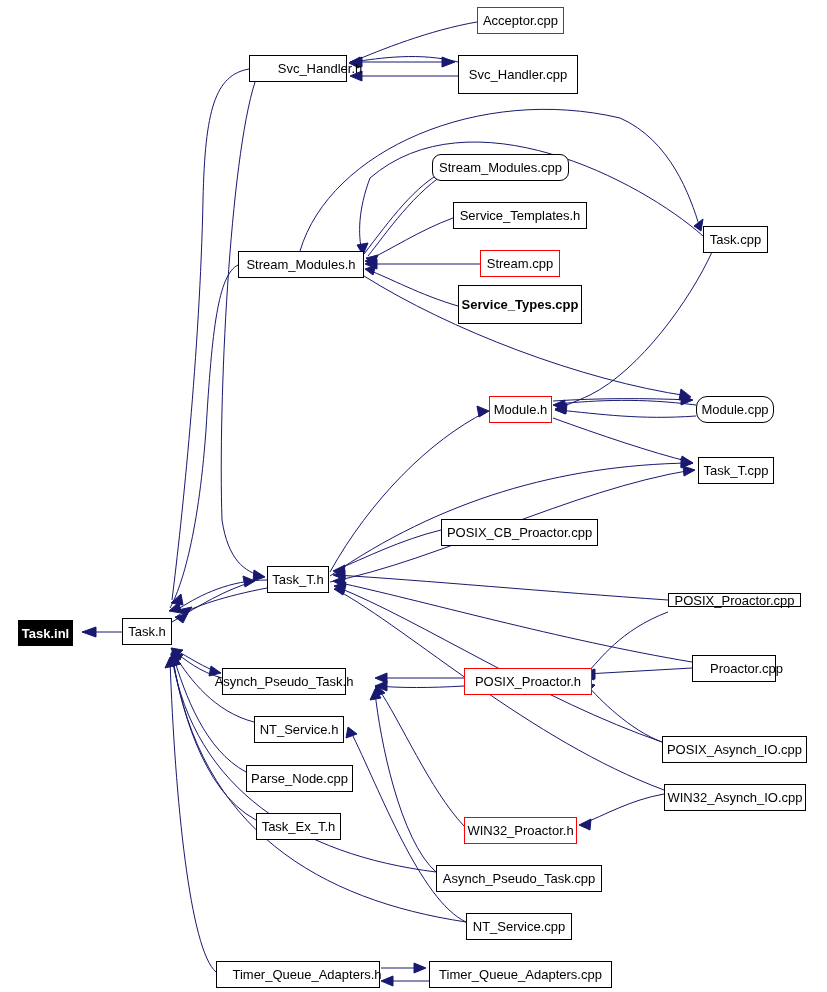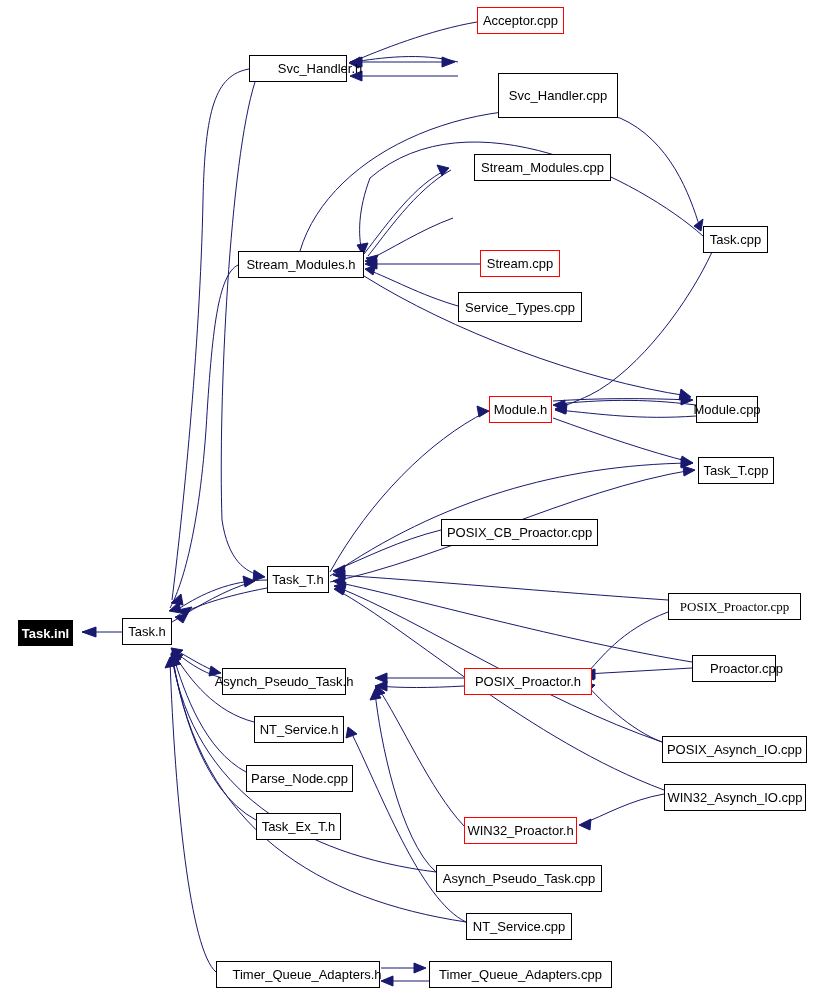--- a/index.html
+++ b/index.html
@@ -132,32 +132,33 @@
       <path d="M381,981 l12,-5 l0,10 z" fill="#191970" stroke="#191970" stroke-width="1"></path>
       <path d="M172,648 C190,658 205,668 218,672" fill="none" stroke="#191970" stroke-width="1"></path>
       <path d="M221,673 l-10,-7 l-2,10 z" fill="#191970" stroke="#191970" stroke-width="1"></path>
       <path d="M255,82 C230,160 218,400 222,520 C228,560 245,572 262,576" fill="none" stroke="#191970" stroke-width="1"></path>
       <path d="M265,577 l-11,-7 l-1,11 z" fill="#191970" stroke="#191970" stroke-width="1"></path>
       <path d="M300,251 C330,150 480,85 620,118 C670,140 690,195 700,228" fill="none" stroke="#191970" stroke-width="1"></path>
       <path d="M701,231 l2,-12 l-9,7 z" fill="#191970" stroke="#191970" stroke-width="1"></path>
     </svg>
 <div class="node red" style="left: 477px; top: 7px; width: 87px; height: 27px;">Acceptor.cpp</div>
     <div class="node" style="left: 249px; top: 55px; width: 98px; height: 27px; padding-left: 44px;">Svc_Handler.h</div>
-    <div class="node" style="left: 458px; top: 73px; width: 120px; height: 45px; margin-left: 40px;">Svc_Handler.cpp</div>
-    <div class="node" style="left: 474px; top: 154px; width: 137px; height: 27px;">Stream_Modules.cpp</div>
+    <div class="node" style="left: 458px; top: 55px; width: 120px; height: 39px;">Svc_Handler.cpp</div>
+    <div class="node" style="left: 432px; top: 154px; width: 137px; height: 27px; border-radius: 9px;">Stream_Modules.cpp</div>
+    <div class="node" style="left: 453px; top: 202px; width: 134px; height: 27px;">Service_Templates.h</div>
     <div class="node" style="left: 703px; top: 226px; width: 65px; height: 27px;">Task.cpp</div>
     <div class="node" style="left: 238px; top: 251px; width: 126px; height: 27px;">Stream_Modules.h</div>
     <div class="node red" style="left: 480px; top: 250px; width: 80px; height: 27px;">Stream.cpp</div>
-    <div class="node" style="left: 458px; top: 292px; width: 124px; height: 30px;">Service_Types.cpp</div>
+    <div class="node" style="left: 458px; top: 285px; width: 124px; height: 39px; font-weight: bold;">Service_Types.cpp</div>
     <div class="node red" style="left: 489px; top: 396px; width: 63px; height: 27px;">Module.h</div>
-    <div class="node" style="left: 696px; top: 396px; width: 62px; height: 27px;">Module.cpp</div>
+    <div class="node" style="left: 696px; top: 396px; width: 78px; height: 27px; border-radius: 11px;">Module.cpp</div>
     <div class="node" style="left: 698px; top: 457px; width: 76px; height: 27px;">Task_T.cpp</div>
     <div class="node" style="left: 441px; top: 519px; width: 157px; height: 27px;">POSIX_CB_Proactor.cpp</div>
     <div class="node" style="left: 267px; top: 566px; width: 62px; height: 27px;">Task_T.h</div>
-    <div class="node" style="left: 668px; top: 593px; width: 133px; height: 27px; font-family: Liberation Serif, serif;">POSIX_Proactor.cpp</div>
+    <div class="node" style="left: 668px; top: 593px; width: 133px; height: 14px;">POSIX_Proactor.cpp</div>
     <div class="node current" style="left: 18px; top: 620px; width: 55px; height: 26px; font-weight: bold;">Task.inl</div>
     <div class="node" style="left: 122px; top: 618px; width: 50px; height: 27px;">Task.h</div>
     <div class="node" style="left: 692px; top: 655px; width: 84px; height: 27px; padding-left: 25px;">Proactor.cpp</div>
     <div class="node" style="left: 222px; top: 668px; width: 124px; height: 27px;">Asynch_Pseudo_Task.h</div>
     <div class="node red" style="left: 464px; top: 668px; width: 128px; height: 27px; text-align: center;">POSIX_Proactor.h</div>
     <div class="node" style="left: 254px; top: 716px; width: 90px; height: 27px;">NT_Service.h</div>
     <div class="node" style="left: 662px; top: 736px; width: 145px; height: 27px;">POSIX_Asynch_IO.cpp</div>
     <div class="node" style="left: 246px; top: 765px; width: 107px; height: 27px;">Parse_Node.cpp</div>
     <div class="node" style="left: 664px; top: 784px; width: 142px; height: 27px;">WIN32_Asynch_IO.cpp</div>
     <div class="node" style="left: 256px; top: 813px; width: 85px; height: 27px;">Task_Ex_T.h</div>

